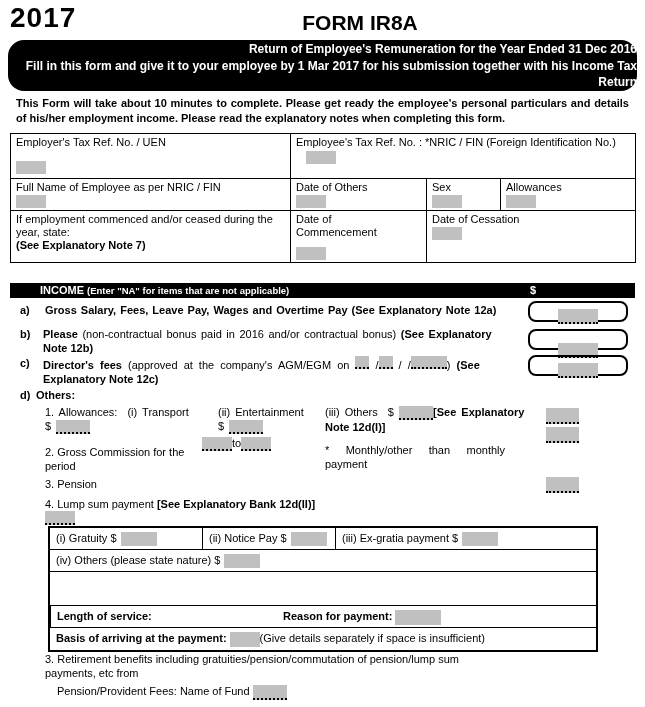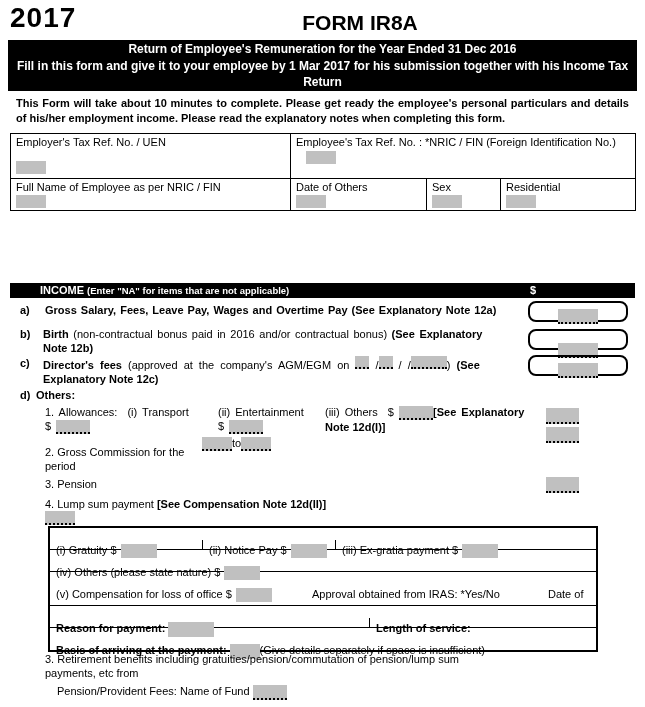--- a/index.html
+++ b/index.html
@@ -2,21 +2,21 @@
 <html><head>
 <meta charset="utf-8">
 <style>
   html,body {margin:0; padding:0; background:#fff;}
   .page {position:relative; width:645px; height:707px; background:#fff;
          font-family:"Liberation Sans", sans-serif; font-size:11px; color:#000; overflow:hidden;}
   .b {font-weight:bold;}
   .year {position:absolute; left:10px; top:2px; font-size:28px; font-weight:bold; letter-spacing:1px;}
   .form-title {position:absolute; left:80px; top:11px; width:560px; text-align:center; font-size:21px; font-weight:bold;}
   .banner {position:absolute; left:8px; top:40px; width:629px; height:51px; background:#000; color:#fff;
-           font-weight:bold; font-size:12px; text-align:center; line-height:16.5px; padding-top:1px; box-sizing:border-box;}
+           font-weight:bold; font-size:12px; text-align:right; line-height:16.5px; padding-top:1px; box-sizing:border-box;border-radius:16px;}
   .intro {position:absolute; left:16px; top:96px; width:613px; font-weight:bold; line-height:14.5px; text-align:justify;}
 
   table.ptable {position:absolute; left:10px; top:133px; width:625px; border-collapse:collapse; table-layout:fixed;}
   table.ptable td {border:1.5px solid #000; vertical-align:top; padding:2px 5px; line-height:13px;}
 
   .rd {background:#c0c0c0; display:inline-block;}
   .dots {border-bottom:2px dotted #000;}
   .cellbox {display:block; width:30px; height:13px;}
   .inlinebox {width:36px; height:14px; vertical-align:middle; margin-left:4px;}
 
@@ -28,21 +28,21 @@
   .it {position:absolute; line-height:14px;}
   .amt {position:absolute; left:528px; width:100px; height:21px; border:2px solid #000; border-radius:8px; box-sizing:border-box;}
   .amt .rd {position:absolute; left:28px; width:40px; height:13px;}
   .rdot {position:absolute; left:546px; width:33px; height:14px;}
   .smbox {width:14px; height:11px; vertical-align:baseline;}
   .mdbox {width:36px; height:11px; vertical-align:baseline;}
 
   .ltable {position:absolute; left:48px; top:526px; width:550px; border:2px solid #000; box-sizing:border-box;}
   .lrow {display:flex; border-top:1.5px solid #000;}
   .lrow:first-child {border-top:none;}
-  .lcell {padding:3px 6px; box-sizing:border-box; line-height:14px;margin-top:12px;}
+  .lcell {padding:3px 6px; box-sizing:border-box; line-height:14px;}
   .bl {border-left:1.5px solid #000;}
 </style>
 </head>
 <body>
 
 <div class="page">
 
   <div class="year">2017</div>
   <div class="form-title">FORM IR8A</div>
 
@@ -78,41 +78,55 @@
       </td>
       <td>
         <span>Date of Others</span>
         <span class="rd cellbox" style="margin-top:1px"></span>
       </td>
       <td>
         <span>Sex</span>
         <span class="rd cellbox" style="margin-top:1px"></span>
       </td>
       <td>
-        <span>Residential</span>
+        <span>Allowances</span>
+        <span class="rd cellbox" style="margin-top:1px"></span>
+      </td>
+    </tr>
+    <tr style="height:46px">
+      <td>
+        <div>If employment commenced and/or ceased during the year, state:</div>
+        <div class="b">(See Explanatory Note 7)</div>
+      </td>
+      <td>
+        <div style="width:95px">Date of Commencement</div>
+        <span class="rd cellbox" style="margin-top:8px"></span>
+      </td>
+      <td colspan="2">
+        <div>Date of Cessation</div>
         <span class="rd cellbox" style="margin-top:1px"></span>
       </td>
     </tr>
   </tbody>
     </table>
 
   <div class="income-bar">
     <span class="income-title"><span>INCOME</span> <span class="income-note">(Enter "NA" for items that are not applicable)</span></span>
     <span class="income-cur">$</span>
   </div>
 
   <div class="it b" style="left:20px; top:303px">a)</div>
   <div class="it b" style="left:45px; top:303px; width:475px; word-spacing:1px">Gross Salary, Fees, Leave Pay, Wages and Overtime Pay (See Explanatory Note 12a)</div>
   <div class="amt" style="top:301px">
       <span class="rd dots" style="top:6px"></span>
     </div>
 
   <div class="it b" style="left:20px; top:327px">b)</div>
   <div class="it" style="left:43px; top:327px; width:475px">
-    <div style="word-spacing:1.5px"><span class="b">Birth</span><span> (non-contractual bonus paid in 2016 and/or contractual bonus) </span><span class="b">(See Explanatory</span></div>
+    <div style="word-spacing:1.5px"><span class="b">Please</span><span> (non-contractual bonus paid in 2016 and/or contractual bonus) </span><span class="b">(See Explanatory</span></div>
     <div class="b">Note 12b)</div>
   </div>
   <div class="amt" style="top:329px">
       <span class="rd dots" style="top:12px"></span>
     </div>
 
   <div class="it b" style="left:20px; top:356px">c)</div>
   <div class="it" style="left:43px; top:356px; width:482px">
     <div style="word-spacing:3px">
       <span class="b">Director's fees</span><span> (approved at the company's AGM/EGM on </span><span class="rd dots smbox"></span>
@@ -140,50 +154,48 @@
     <div style="white-space:nowrap; word-spacing:2px"><span>(iii) Others</span>&nbsp; <span>$</span> <span class="rd dots" style="width:34px;height:12px;vertical-align:middle"></span><span class="b">[See Explanatory</span></div>
     <div class="b">Note 12d(I)]</div>
   </div>
   <span class="rd dots rdot" style="top:408px"></span>
   <span class="rd dots rdot" style="top:427px"></span>
 
   <div class="it" style="left:45px; top:445px; width:162px">2. Gross Commission for the period</div>
   <div class="it" style="left:202px; top:436px; white-space:nowrap">
     <span class="rd dots" style="width:30px;height:12px;vertical-align:middle"></span><span>to</span><span class="rd dots" style="width:30px;height:12px;vertical-align:middle"></span>
   </div>
+  <div class="it" style="left:325px; top:443px; width:180px; text-align:justify">
+    <span>*</span> <span>Monthly/other than monthly payment</span>
+  </div>
 
   <div class="it" style="left:45px; top:477px">3. Pension</div>
   <span class="rd dots rdot" style="top:477px"></span>
 
   <div class="it" style="left:45px; top:497px">
-    <span>4. Lump sum payment </span><span class="b">[See Compensation Note 12d(II)]</span>
+    <span>4. Lump sum payment </span><span class="b">[See Explanatory Bank 12d(II)]</span>
   </div>
   <span class="rd dots" style="position:absolute; left:45px; top:511px; width:30px; height:12px"></span>
 
   <div class="ltable">
     <div class="lrow" style="height:21px">
       <div class="lcell" style="width:152px"><span>(i) Gratuity $</span><span class="rd inlinebox"></span></div>
       <div class="lcell bl" style="width:133px"><span>(ii) Notice Pay $</span><span class="rd inlinebox"></span></div>
       <div class="lcell bl" style="flex:1"><span>(iii) Ex-gratia payment $</span><span class="rd inlinebox"></span></div>
     </div>
     <div class="lrow" style="height:21px">
       <div class="lcell" style="flex:1"><span>(iv) Others (please state nature) $</span><span class="rd inlinebox"></span></div>
     </div>
     <div class="lrow" style="height:33px">
       <div class="lcell" style="flex:1; position:relative">
-        <div style="position:relative; height:16px">
-          <span style="position:absolute; left:0"><span>(v) Compensation for loss of office $</span><span class="rd inlinebox"></span></span>
-          <span style="position:absolute; left:256px">Approval obtained from IRAS: *Yes/No</span>
-          <span style="position:absolute; left:492px">Date of</span>
-        </div>
       </div>
     </div>
     <div class="lrow" style="height:21px">
+      <div class="lcell bl b" style="flex:1">Length of service:</div>
       <div class="lcell" style="width:319px"><span class="b">Reason for payment:</span> <span class="rd" style="width:46px;height:15px;vertical-align:middle;display:inline-block"></span></div>
-      <div class="lcell bl b" style="flex:1">Length of service:</div>
     </div>
     <div class="lrow" style="height:22px">
       <div class="lcell" style="flex:1"><span class="b">Basis of arriving at the payment:</span> <span class="rd" style="width:30px;height:15px;vertical-align:middle;display:inline-block"></span><span>(Give details separately if space is insufficient)</span></div>
     </div>
   </div>
 
   <div class="it" style="left:45px; top:652px; width:530px">
     <div>3. Retirement benefits including gratuities/pension/commutation of pension/lump sum</div>
     <div>payments, etc from</div>
   </div>

